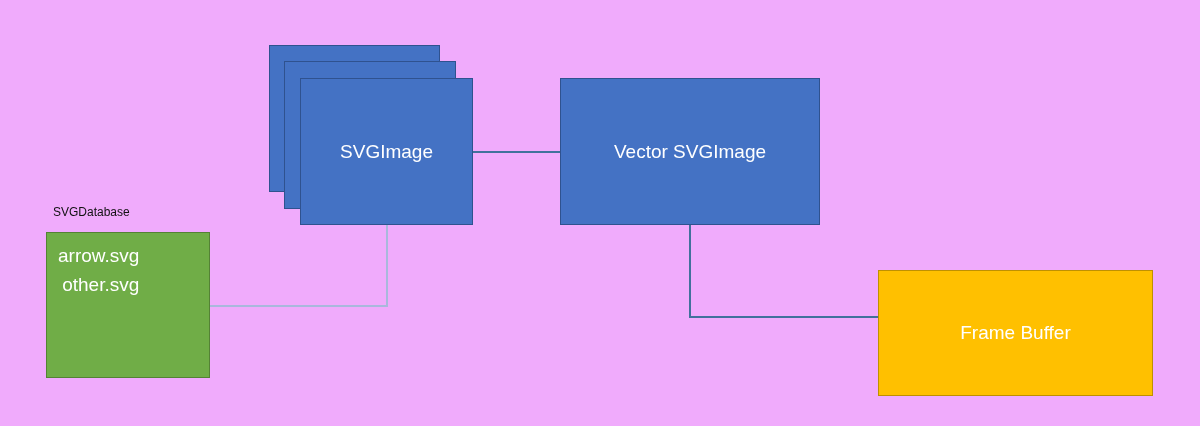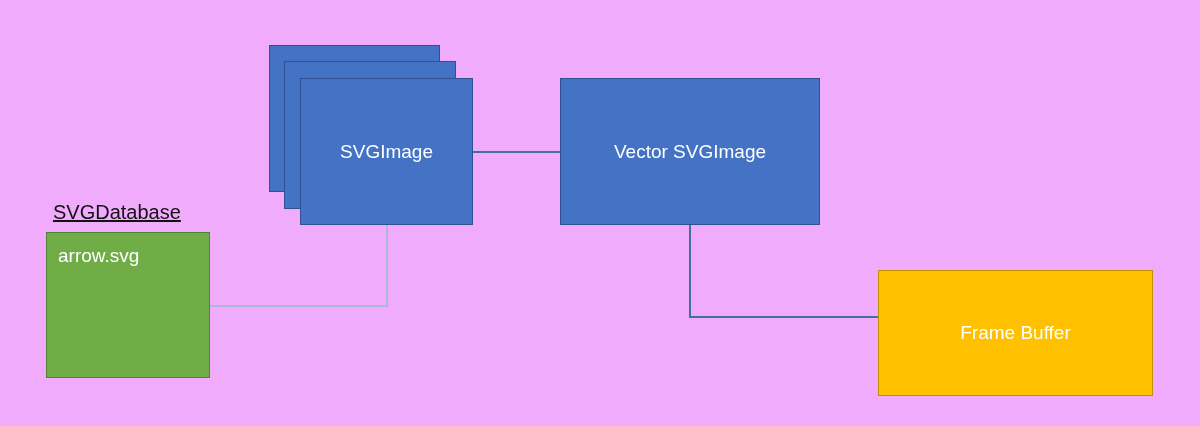--- a/index.html
+++ b/index.html
@@ -48,23 +48,22 @@
   .database .file-list { display: flex; flex-direction: column; }
   .frame-buffer {
     left: 878px; top: 270px; width: 275px; height: 126px;
     background: #FFC000;
     border: 1.5px solid #BF9000;
   }
   .node-title {
     position: absolute;
     left: 53px; top: 200px;
     color: #111111;
-    font-size: 20px;
+    font-size: 12px;
     line-height: 24px;
-    text-decoration: underline;
   }
   .connector {
     position: absolute;
   }
   .dark-line  { background: #41719C; }
   .light-line { background: #A9B8DC; }
   
   .c-widget-renderer { left: 473px; top: 151px; width: 87px; height: 2px; }
   
   .c-db-widget-h { left: 210px; top: 305px; width: 178px; height: 2px; }
@@ -93,20 +92,21 @@
   </div>
 
   <div class="node blue vector-renderer">
     <span>Vector SVGImage</span>
   </div>
 
   <div class="node-title">SVGDatabase</div>
   <div class="node database">
     <div class="file-list">
       <span>arrow.svg</span>
+      <span>other.svg</span>
     </div>
   </div>
 
   <div class="node frame-buffer">
     <span>Frame Buffer</span>
   </div>
 
 </div>
 
 </body></html>

